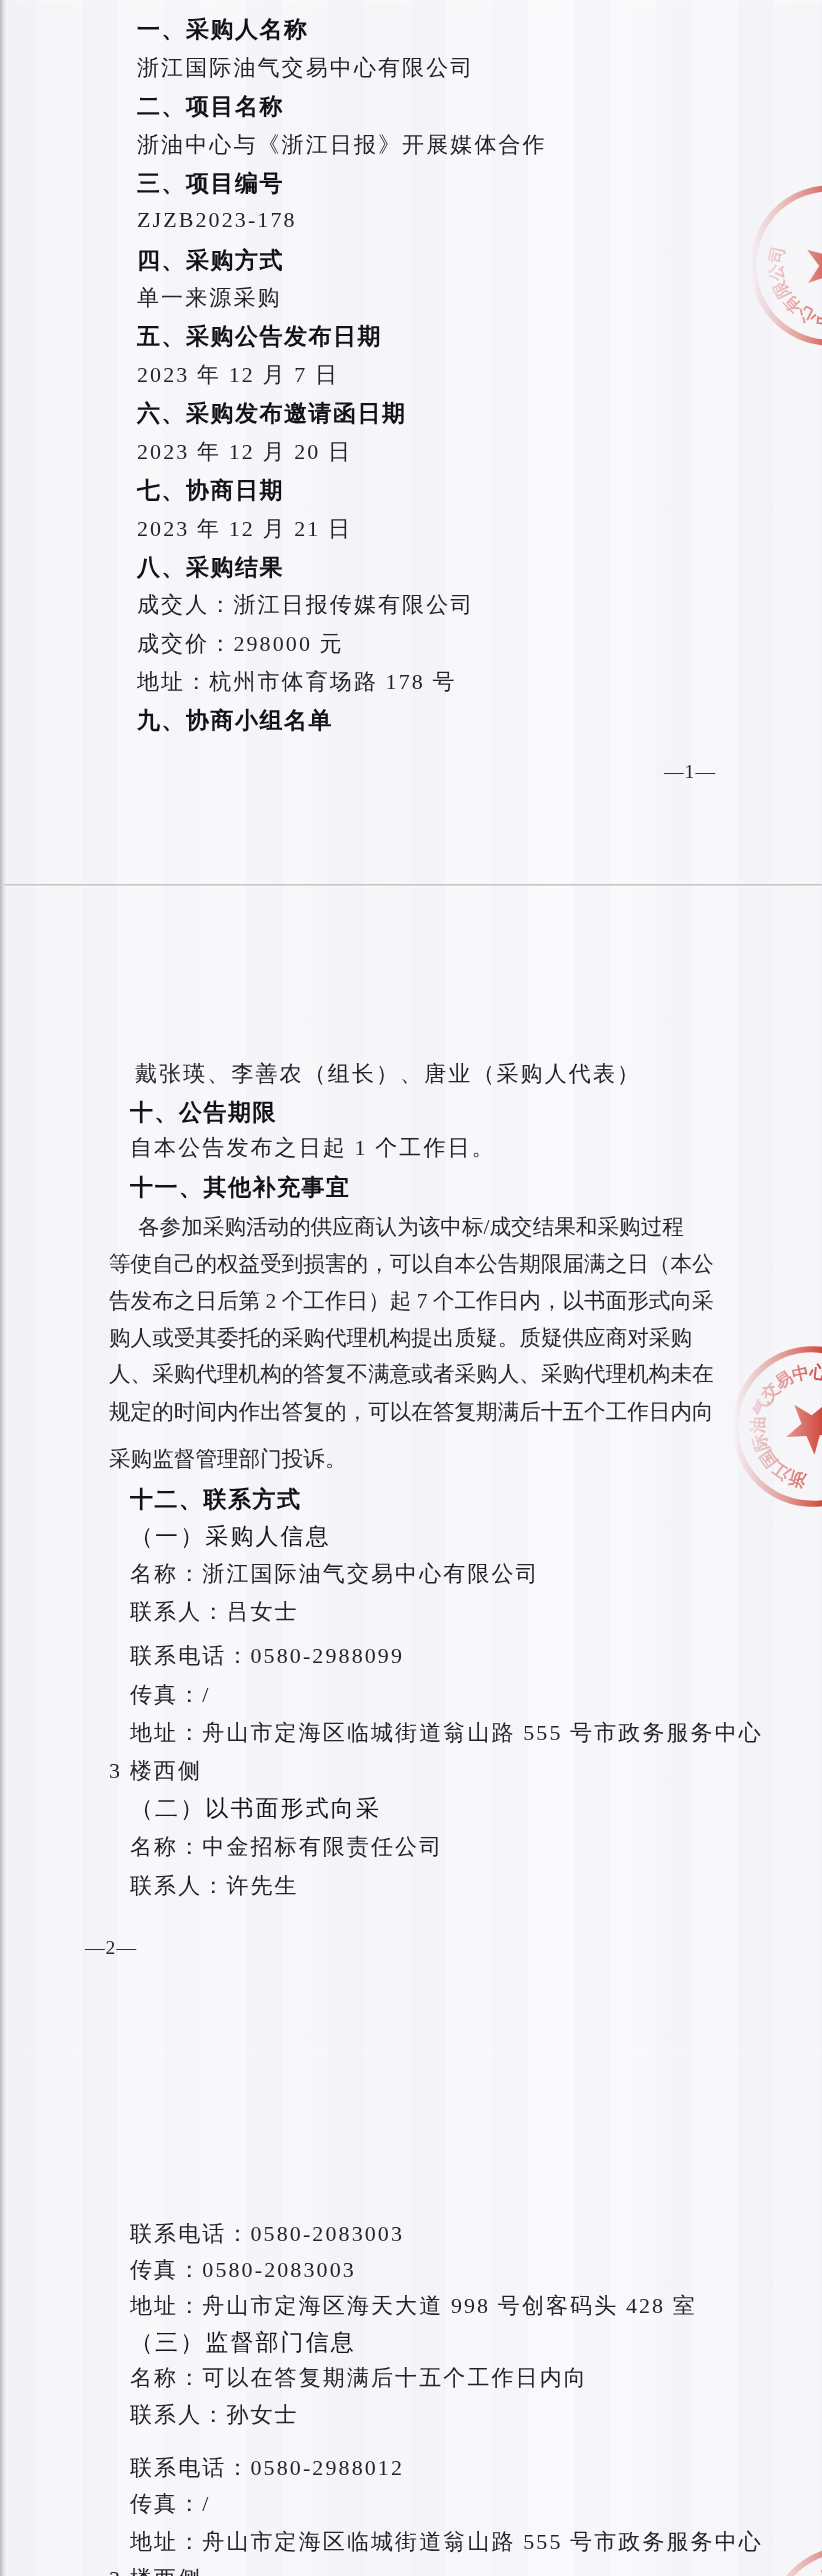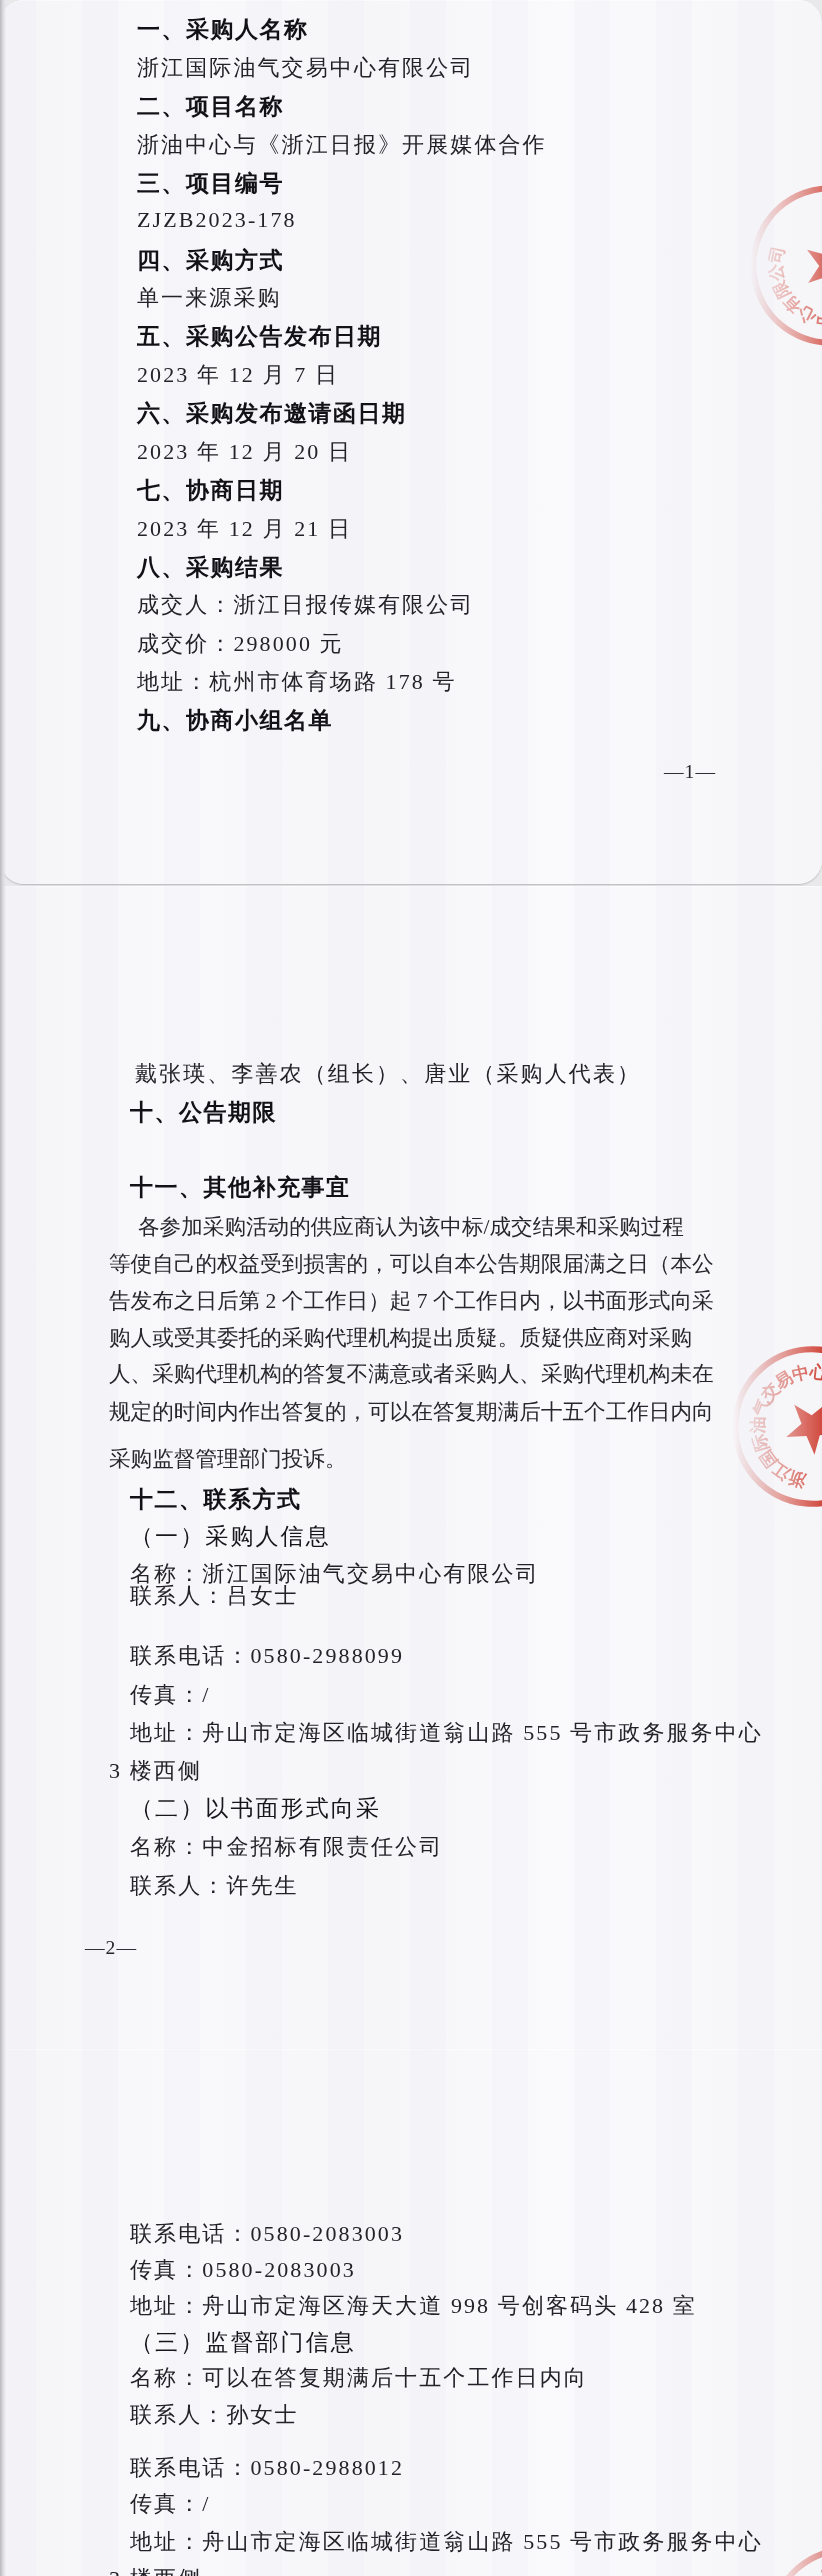--- a/index.html
+++ b/index.html
@@ -5,21 +5,21 @@
   html,body{margin:0;padding:0;background:#ececee;}
   .scan{position:relative;width:822px;height:3208px;background:#e9e9eb;overflow:hidden;
         font-family:"Liberation Serif","DejaVu Serif",serif;}
   .scan::before{content:"";position:absolute;left:0;top:0;width:6.2px;height:3208px;
         background:linear-gradient(90deg,#b9b9bd,#dedee1 55%,rgba(222,222,225,0));z-index:40;}
   .page{position:absolute;left:0;width:822px;overflow:hidden;
         background:linear-gradient(90deg,#f5f5f8 0%,#f9f9fb 22%,#f6f6f9 46%,#fafafc 68%,#f6f6f9 100%);
         box-shadow:0 1px 1.5px rgba(40,40,48,.25), inset 0 0.5px 0 #ffffff;}
   .page::after{content:"";position:absolute;inset:0;pointer-events:none;
         background:repeating-linear-gradient(90deg,rgba(170,170,215,.045) 0 36px,rgba(255,255,255,0) 36px 82px);}
-  .p1{top:0;height:884px;border-radius:24px;}
+  .p1{top:0;height:884px;}
   .p2{top:886px;height:1476px;}
   .p3{top:2049px;height:1158px;}
   .ln{position:absolute;left:137px;white-space:pre;z-index:5;}
   .p2 .ln,.p3 .ln{left:130px;}
   .b{font-size:22px;letter-spacing:2.1px;color:#222228;}
   .h{font-family:"Liberation Sans","DejaVu Sans",sans-serif;font-weight:700;
      font-size:23px;letter-spacing:1.5px;color:#121216;}
   .k{font-weight:400;font-size:23px;letter-spacing:2.1px;color:#17171b;}
   .para{font-size:21.6px;letter-spacing:0;color:#26262c;}
   .hang{left:109px !important;}
@@ -68,32 +68,33 @@
         <text fill="#d5382a" font-size="33" letter-spacing="1">
           <textPath href="#ring1" startOffset="2" textLength="440" lengthAdjust="spacing">浙江国际油气交易中心有限公司</textPath>
         </text>
       </g>
     </svg>
   </div>
 
   <div class="page p2">
     <div class="ln b" style="top:173px;left:135px">戴张瑛、李善农（组长）、唐业（采购人代表）</div>
     <div class="ln h" style="top:211px">十、公告期限</div>
+    <div class="ln b" style="top:247px">自本公告发布之日起 1 个工作日。</div>
     <div class="ln h" style="top:286px">十一、其他补充事宜</div>
     <div class="ln b para first" style="top:326px">各参加采购活动的供应商认为该中标/成交结果和采购过程</div>
     <div class="ln b para hang" style="top:363px">等使自己的权益受到损害的，可以自本公告期限届满之日（本公</div>
     <div class="ln b para hang" style="top:400px">告发布之日后第 2 个工作日）起 7 个工作日内，以书面形式向采</div>
     <div class="ln b para hang" style="top:437px">购人或受其委托的采购代理机构提出质疑。质疑供应商对采购</div>
     <div class="ln b para hang" style="top:473px">人、采购代理机构的答复不满意或者采购人、采购代理机构未在</div>
     <div class="ln b para hang" style="top:511px">规定的时间内作出答复的，可以在答复期满后十五个工作日内向</div>
     <div class="ln b para hang" style="top:558px">采购监督管理部门投诉。</div>
     <div class="ln h" style="top:598px">十二、联系方式</div>
     <div class="ln k" style="top:635px">（一）采购人信息</div>
     <div class="ln b" style="top:673px">名称：浙江国际油气交易中心有限公司</div>
-    <div class="ln b" style="top:695px">联系人：吕女士</div>
+    <div class="ln b" style="top:711px">联系人：吕女士</div>
     <div class="ln b" style="top:755px">联系电话：0580-2988099</div>
     <div class="ln b" style="top:794px">传真：/</div>
     <div class="ln b" style="top:832px">地址：舟山市定海区临城街道翁山路 555 号市政务服务中心</div>
     <div class="ln b hang" style="top:870px">3 楼西侧</div>
     <div class="ln k" style="top:907px">（二）以书面形式向采</div>
     <div class="ln b" style="top:946px">名称：中金招标有限责任公司</div>
     <div class="ln b" style="top:985px">联系人：许先生</div>
     <div class="pagenum" style="left:85px;top:1051px">—2—</div>
 
     <svg class="seal edge" style="left:725px;top:453px" width="175" height="175" viewBox="0 0 340 340">

